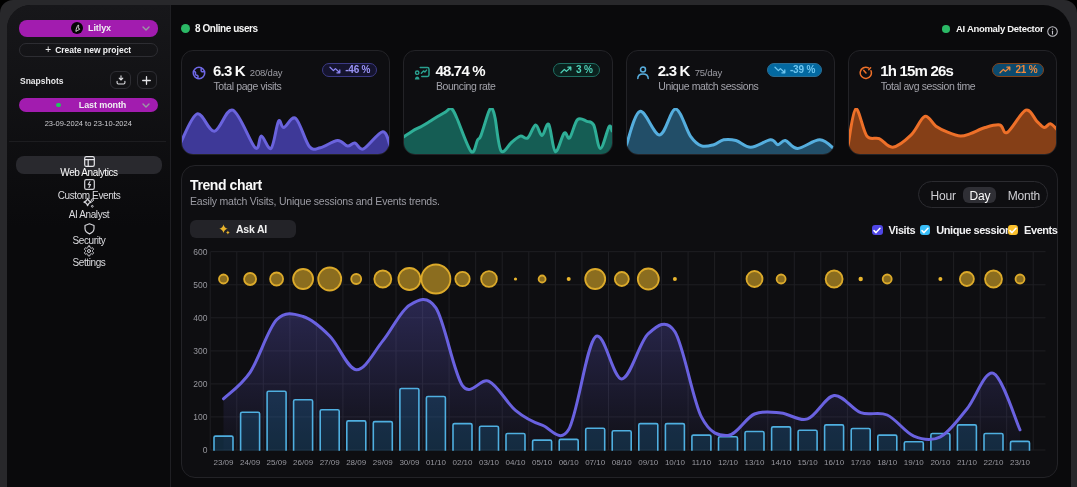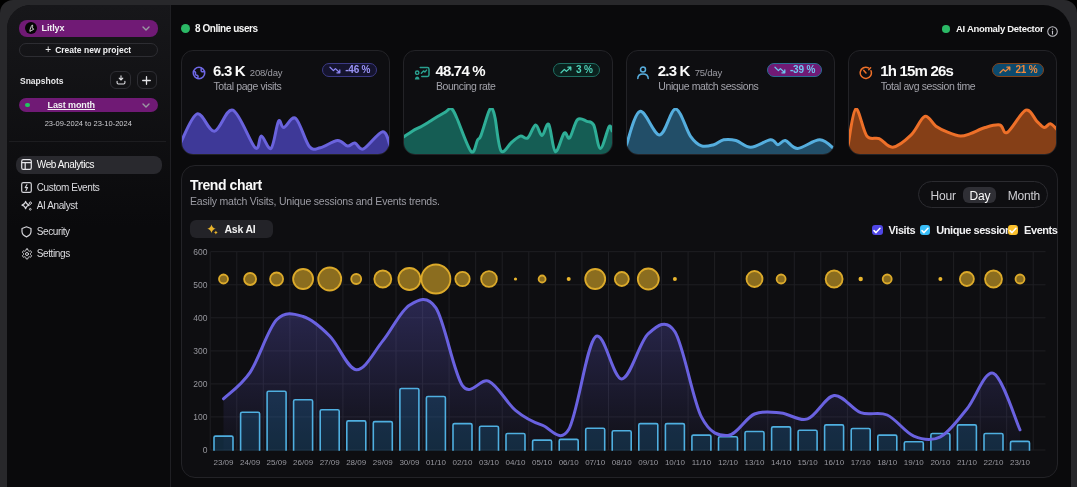--- a/index.html
+++ b/index.html
@@ -1,42 +1,42 @@
 <!DOCTYPE html>
 <html><head><meta charset="utf-8"><style>
 * { margin:0; padding:0; box-sizing:border-box; }
 body { width:1077px; height:487px; background:#000; font-family:"Liberation Sans",sans-serif; overflow:hidden; }
 .abs { position:absolute; }
 #stage { position:relative; width:1077px; height:487px; overflow:hidden; }
 .backdrop { position:absolute; inset:0; background:#28282b; border-radius:13px 13px 0 0; }
 .app { position:absolute; left:7px; top:5px; width:1064px; height:482px; background:#0a0a0c; border-radius:24px 28px 0 0; }
 .sideborder { position:absolute; left:169.5px; top:5px; width:1px; height:482px; background:#1f1f23; }
-.sel { position:absolute; left:19px; width:138.5px; background:#701a75; border-radius:8px; display:flex; align-items:center; color:#f0f0f2; font-size:9px; font-weight:600; letter-spacing:-0.1px; }
+.sel { position:absolute; left:19px; width:138.5px; background:#a21caf; border-radius:8px; display:flex; align-items:center; color:#f0f0f2; font-size:9px; font-weight:600; letter-spacing:-0.1px;justify-content:center; }
 .sel .chev { position:absolute; right:8px; top:50%; margin-top:-2.5px; display:flex; }
 .btn-outline { position:absolute; border:1px solid #2d2d32; border-radius:6px; display:flex; align-items:center; justify-content:center; }
 .snaplbl { position:absolute; left:20px; top:76px; font-size:8.5px; font-weight:bold; color:#e8e8ea; }
 .daterange { position:absolute; left:19px; top:118.5px; width:138.5px; text-align:center; font-size:7.5px; color:#cdcdd1; }
 .divider { position:absolute; left:9px; top:141px; width:157px; height:1px; background:#1d1d20; }
-.navitem { position:absolute; left:16px; width:146px; height:17.2px; border-radius:8px; display:flex; align-items:center; font-size:10px; letter-spacing:-0.4px; color:#dcdce0; }
+.navitem { position:absolute; left:16px; width:146px; height:17.2px; border-radius:8px; display:flex; align-items:center; font-size:10px; letter-spacing:-0.4px; color:#dcdce0;flex-direction:column; }
 .navitem.active { background:#29292e; color:#fafafa; }
 .nicon { width:12px; display:flex; justify-content:center; margin-left:4.5px; margin-right:4.3px; }
 .dot { border-radius:50%; background:#2bb966; position:absolute; }
 .onlinetxt { position:absolute; font-size:10px; font-weight:bold; color:#f5f5f5; letter-spacing:-0.45px; }
 .card { position:absolute; top:50px; width:209.3px; height:105px; background:#0e0e11; border:1px solid #232327; border-radius:12px; overflow:hidden; }
 .cicon { position:absolute; left:9.5px; top:15px; }
 .cval { position:absolute; left:31px; top:10.6px; display:flex; align-items:baseline; gap:5px; }
 .cval .num { font-size:15px; font-weight:bold; color:#fafafa; letter-spacing:-0.8px; }
 .perday { font-size:9.5px; color:#9b9ba3; letter-spacing:-0.2px; }
 .clabel { position:absolute; left:31.5px; top:28.6px; font-size:10.5px; color:#a3a3ab; letter-spacing:-0.4px; }
 .badge { position:absolute; right:12px; top:11.5px; height:14.5px; border:1px solid; border-radius:7px; display:flex; align-items:center; gap:4px; padding:0 6px; font-size:10px; font-weight:bold; letter-spacing:-0.2px; }
 .cardchart { left:-1px; top:57px; }
 .trend { position:absolute; left:181px; top:165px; width:876.5px; height:313px; background:#0e0e11; border:1px solid #232327; border-radius:14px; }
 .ttitle { position:absolute; left:190px; top:177px; font-size:14px; font-weight:bold; color:#fafafa; letter-spacing:-0.4px; }
 .tsub { position:absolute; left:190px; top:195px; font-size:10.5px; color:#9b9ba3; letter-spacing:-0.2px; }
-.askai { position:absolute; left:190px; top:220px; width:83px; height:18px; background:#232328; border-radius:6px; display:flex; align-items:center; justify-content:center; gap:6px; font-size:10.5px; font-weight:bold; color:#f0f0f0; letter-spacing:-0.2px; }
+.askai { position:absolute; left:190px; top:220px; width:106px; height:18px; background:#232328; border-radius:6px; display:flex; align-items:center; justify-content:center; gap:6px; font-size:10.5px; font-weight:bold; color:#f0f0f0; letter-spacing:-0.2px; }
 .seg { position:absolute; left:918px; top:180.5px; width:129.5px; height:27px; border:1px solid #2b2b30; border-radius:13.5px; }
 .seg .chip { position:absolute; left:44px; top:5.6px; width:33.2px; height:15.8px; background:#2f2f35; border-radius:6px; }
 .seg span { position:absolute; top:7px; font-size:12px; color:#cfcfd4; letter-spacing:-0.2px; }
 .legend { position:absolute; top:224.2px; display:flex; align-items:center; }
 .cbox { width:10.5px; height:10.5px; border-radius:3px; display:flex; align-items:center; justify-content:center; }
 .ltxt { font-size:11px; font-weight:bold; color:#f2f2f4; margin-left:6px; letter-spacing:-0.45px; }
 </style></head>
 <body>
 <div id="stage">
 <div class="backdrop"></div>
@@ -66,21 +66,21 @@
 <path d="M1.2 7v1.5c0 .8.6 1.4 1.4 1.4h5.8c.8 0 1.4-.6 1.4-1.4V7" stroke="#e2e2e6" stroke-width="1.2" stroke-linecap="round"></path>
 </svg>
     </div>
 <div class="btn-outline" style="left:136.7px;top:71.3px;width:20.6px;height:18px;">
       <svg width="9" height="9" viewBox="0 0 9 9" fill="none">
         <path d="M4.5 0.7v7.6M0.7 4.5h7.6" stroke="#e2e2e6" stroke-width="1.3" stroke-linecap="round"></path>
       </svg>
     </div>
 <div class="sel" style="top:97.8px;height:14.5px;">
   <span class="dot" style="position:static;width:4.5px;height:4.5px;margin-left:6px;background:#22c55e;"></span>
-  <span style="margin-left:18px;text-decoration:underline;">Last month</span>
+  <span style="margin-left:18px;">Last month</span>
   <span class="chev">
         <svg width="8" height="5" viewBox="0 0 8 5" fill="none">
           <path d="M1 1l3 3 3-3" stroke="#9a9aa2" stroke-width="1.4" stroke-linecap="round" stroke-linejoin="round"></path>
         </svg>
       </span>
 </div>
 <div class="daterange">23-09-2024 to 23-10-2024</div>
 <div class="divider"></div>
 <div class="navitem active" style="top:156.4px">
       <span class="nicon">
@@ -185,21 +185,21 @@
     <div class="card" style="left:625.8px">
 <div class="cicon"><svg width="14" height="14" viewBox="0 0 14 14" fill="none">
 <circle cx="7" cy="3.6" r="2.5" stroke="#58aede" stroke-width="1.5"></circle>
 <path d="M1.8 12.6c0-2.9 2.3-4.6 5.2-4.6s5.2 1.7 5.2 4.6" stroke="#58aede" stroke-width="1.5" stroke-linecap="round"></path>
 </svg></div>
 <div class="cval">
         <span class="num">2.3 K</span>
         <span class="perday">75/day</span>
       </div>
 <div class="clabel">Unique match sessions</div>
-<div class="badge" style="background:#701a75;border-color:#2a6d94;color:#6fc6f0">
+<div class="badge" style="background:#0369a1;border-color:#2a6d94;color:#6fc6f0">
         <svg width="12" height="8" viewBox="0 0 12 8" fill="none">
           <path d="M1 1.2l3.4 3.4 2-2L10.8 6.8M10.8 6.8V3.9M10.8 6.8H7.9" stroke="#6fc6f0" stroke-width="1.3" stroke-linecap="round" stroke-linejoin="round"></path>
         </svg>
         <span>-39 %</span>
       </div>
 <svg class="abs cardchart" width="210" height="47" viewBox="0 0 210 47" fill="none">
         <path d="M0.1,37.9 C2.4,32.2 8.3,5.2 13.9,3.4 C19.5,1.6 27.7,27.3 33.6,26.9 C39.6,26.5 44.5,0.8 49.6,1.0 C54.7,1.2 60.1,21.9 64.4,28.1 C68.7,34.2 71.6,36.5 75.5,37.9 C79.4,39.3 84.1,37.7 87.8,36.7 C91.5,35.7 94.0,32.5 97.7,31.8 C101.4,31.1 105.5,31.3 110.0,32.5 C114.5,33.7 119.1,39.3 124.8,39.2 C130.6,39.1 140.0,32.2 144.5,31.8 C149.0,31.4 149.4,36.6 151.9,36.7 C154.4,36.8 156.0,31.9 159.3,32.5 C162.6,33.1 165.9,40.5 171.6,40.4 C177.4,40.3 187.6,31.6 193.8,31.8 C200.1,32.0 206.6,40.0 209.1,41.6 L209.1,47.5 L0.1,47.5 Z" fill="rgba(38,88,116,0.88)"></path>
         <path d="M0.1,37.9 C2.4,32.2 8.3,5.2 13.9,3.4 C19.5,1.6 27.7,27.3 33.6,26.9 C39.6,26.5 44.5,0.8 49.6,1.0 C54.7,1.2 60.1,21.9 64.4,28.1 C68.7,34.2 71.6,36.5 75.5,37.9 C79.4,39.3 84.1,37.7 87.8,36.7 C91.5,35.7 94.0,32.5 97.7,31.8 C101.4,31.1 105.5,31.3 110.0,32.5 C114.5,33.7 119.1,39.3 124.8,39.2 C130.6,39.1 140.0,32.2 144.5,31.8 C149.0,31.4 149.4,36.6 151.9,36.7 C154.4,36.8 156.0,31.9 159.3,32.5 C162.6,33.1 165.9,40.5 171.6,40.4 C177.4,40.3 187.6,31.6 193.8,31.8 C200.1,32.0 206.6,40.0 209.1,41.6" stroke="#55aede" stroke-width="3" stroke-linejoin="round" stroke-linecap="round"></path>
       </svg>
 </div>

